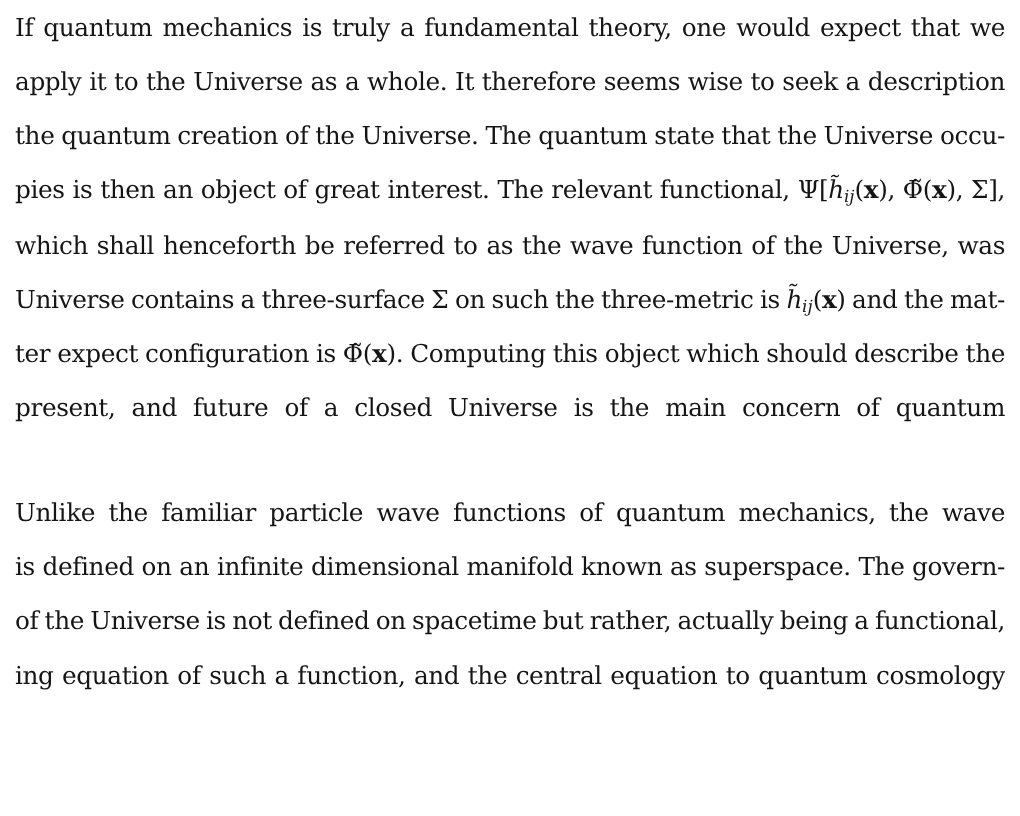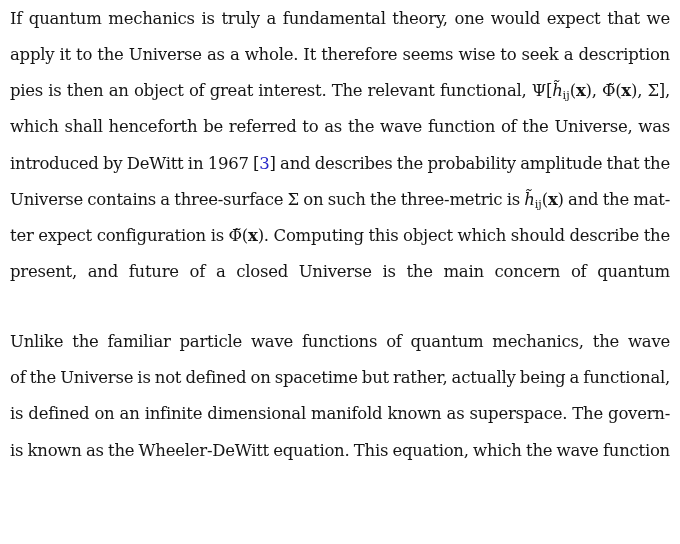--- a/index.html
+++ b/index.html
@@ -35,40 +35,41 @@
     word-spacing: -1px;
     text-align: justify;
     text-align-last: justify;
     text-justify: inter-word;
     overflow: hidden;
     white-space: normal;
   }
   .r-n { font-style: normal; }
   .r-i { font-style: italic; }
   .r-sub {
+    font-style: italic;
     font-size: 0.68em;
     vertical-align: -0.24em;
     letter-spacing: 0;
   }
   .r-b { font-weight: bold; }
   .r-cite { color: var(--cite, #2222cc); cursor: pointer; }
 </style>
 </head>
 <body style="background: rgb(255, 255, 255);">
 
 <main class="page">
   <section class="para">
       <div class="line"><span class="r-n">If quantum mechanics is truly a fundamental theory, one would expect that we can</span></div>
       <div class="line"><span class="r-n">apply it to the Universe as a whole. It therefore seems wise to seek a description of</span></div>
+      <div class="line"><span class="r-n">the quantum creation of the Universe. The quantum state that the Universe occu-</span></div>
       <div class="line"><span class="r-n">pies is then an object of great interest. The relevant functional, </span><span class="r-n">Ψ[</span><span class="r-i">h̃</span><span class="r-sub">ij</span><span class="r-n">(</span><span class="r-b">x</span><span class="r-n">), Φ̃(</span><span class="r-b">x</span><span class="r-n">), Σ],</span></div>
       <div class="line"><span class="r-n">which shall henceforth be referred to as the wave function of the Universe, was first</span></div>
-      <div class="line"><span class="r-n">introduced by DeWitt in 1967 [</span><span class="r-cite">3</span><span class="r-n">] and describes the probability amplitude that the</span></div>
       <div class="line"><span class="r-n">Universe contains a three-surface Σ on such the three-metric is </span><span class="r-i">h̃</span><span class="r-sub">ij</span><span class="r-n">(</span><span class="r-b">x</span><span class="r-n">) and the mat-</span></div>
       <div class="line"><span class="r-n">ter expect configuration is Φ̃(</span><span class="r-b">x</span><span class="r-n">). Computing this object which should describe the past,</span></div>
       <div class="line"><span class="r-n">present, and future of a closed Universe is the main concern of quantum cosmology.</span></div>
     </section>
   <section class="para para-2">
       <div class="line"><span class="r-n">Unlike the familiar particle wave functions of quantum mechanics, the wave function</span></div>
+      <div class="line"><span class="r-n">is defined on an infinite dimensional manifold known as superspace. The govern-</span></div>
       <div class="line"><span class="r-n">of the Universe is not defined on spacetime but rather, actually being a functional,</span></div>
-      <div class="line"><span class="r-n">is defined on an infinite dimensional manifold known as superspace. The govern-</span></div>
-      <div class="line"><span class="r-n">is known as the Wheeler-DeWitt equation. This equation, which the wave function</span></div>
+      <div class="line"><span class="r-n">ing equation of such a function, and the central equation to quantum cosmology</span></div>
     </section>
 </main>
 
 </body></html>

